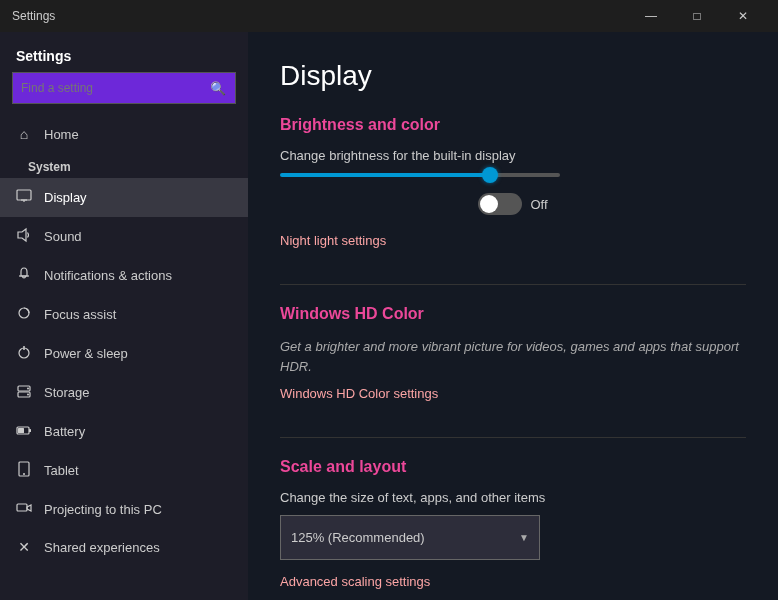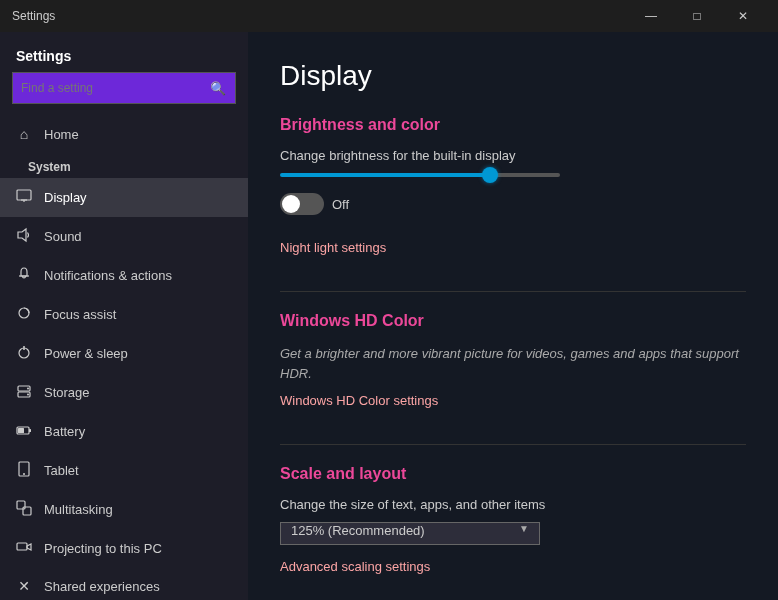--- a/index.html
+++ b/index.html
@@ -181,21 +181,22 @@
       border-radius: 50%;
       transform: translateX(-50%);
       box-shadow: 0 0 4px rgba(0,152,212,0.6);
     }
 
     
     .toggle-row {
       display: flex;
       align-items: center;
       gap: 8px;
-      margin-bottom: 23px;
+      margin-bottom: 16px;
+      justify-content: center;
     }
     .toggle {
       width: 44px;
       height: 22px;
       background: #0098d4;
       border-radius: 11px;
       position: relative;
       flex-shrink: 0;
     }
     .toggle.off {
@@ -231,27 +232,28 @@
       line-height: 1.5;
       font-style: italic;
     }
 
     
     .dropdown-container {
       margin-bottom: 12px;
     }
     .dropdown {
       width: 260px;
-      height: 23px;
+      height: 45px;
       background: #2d2d3a;
       border: 1px solid #666;
       color: #cccccc;
       font-size: 13px;
       padding: 0 10px;
       display: flex;
+      align-items: center;
       justify-content: space-between;
       cursor: pointer;
     }
     .dropdown-arrow {
       font-size: 10px;
       color: #aaa;
     }
 
     .setting-sublabel {
       font-size: 13px;
@@ -367,29 +369,20 @@
     <div class="sidebar-item">
       <span class="item-icon">
         <svg width="16" height="16" viewBox="0 0 16 16" fill="none">
           <rect x="3" y="1" width="10" height="14" rx="1" stroke="#cccccc" stroke-width="1.2" fill="none"></rect>
           <circle cx="8" cy="13" r="1" fill="#cccccc"></circle>
         </svg>
       </span>
       <span>Tablet</span>
     </div>
 
-    <div class="sidebar-item">
-      <span class="item-icon">
-        <svg width="16" height="16" viewBox="0 0 16 16" fill="none">
-          <rect x="1" y="1" width="8" height="8" rx="1" stroke="#cccccc" stroke-width="1.2" fill="none"></rect>
-          <rect x="7" y="7" width="8" height="8" rx="1" stroke="#cccccc" stroke-width="1.2" fill="none"></rect>
-        </svg>
-      </span>
-      <span>Multitasking</span>
-    </div>
 
     <div class="sidebar-item">
       <span class="item-icon">
         <svg width="16" height="16" viewBox="0 0 16 16" fill="none">
           <rect x="1" y="4" width="10" height="7" rx="1" stroke="#cccccc" stroke-width="1.2" fill="none"></rect>
           <path d="M11 7 L15 5 L15 11 L11 9Z" stroke="#cccccc" stroke-width="1.2" fill="none"></path>
         </svg>
       </span>
       <span>Projecting to this PC</span>
     </div>

